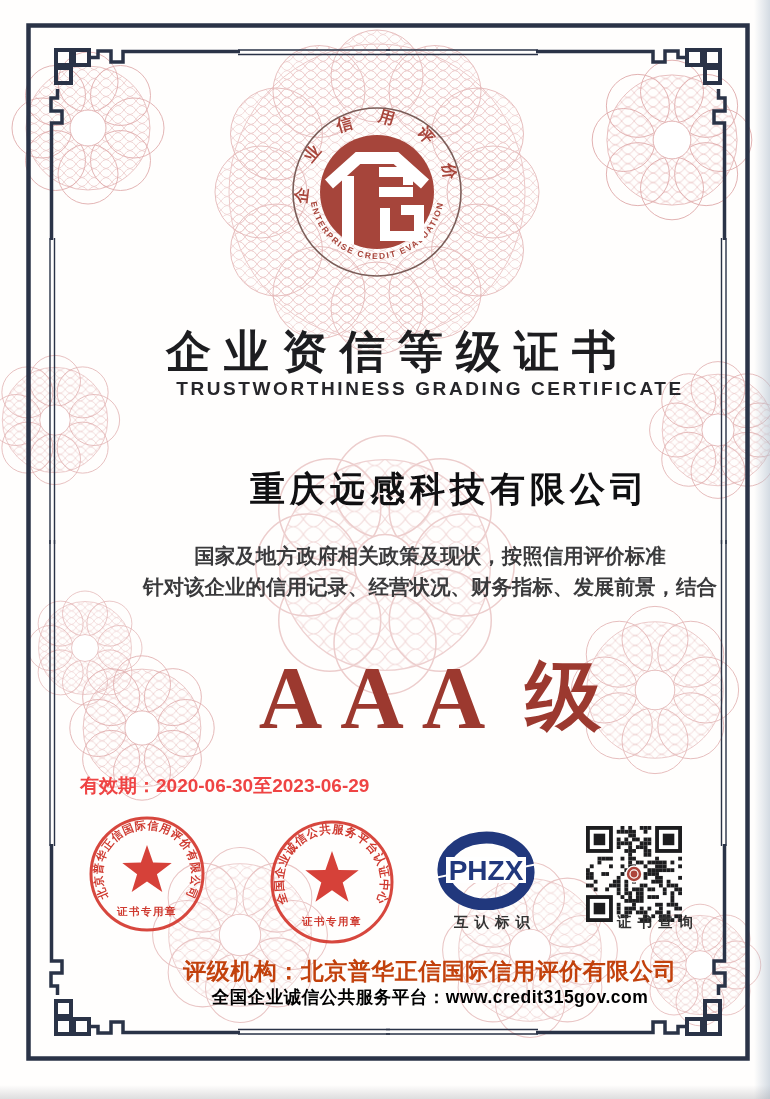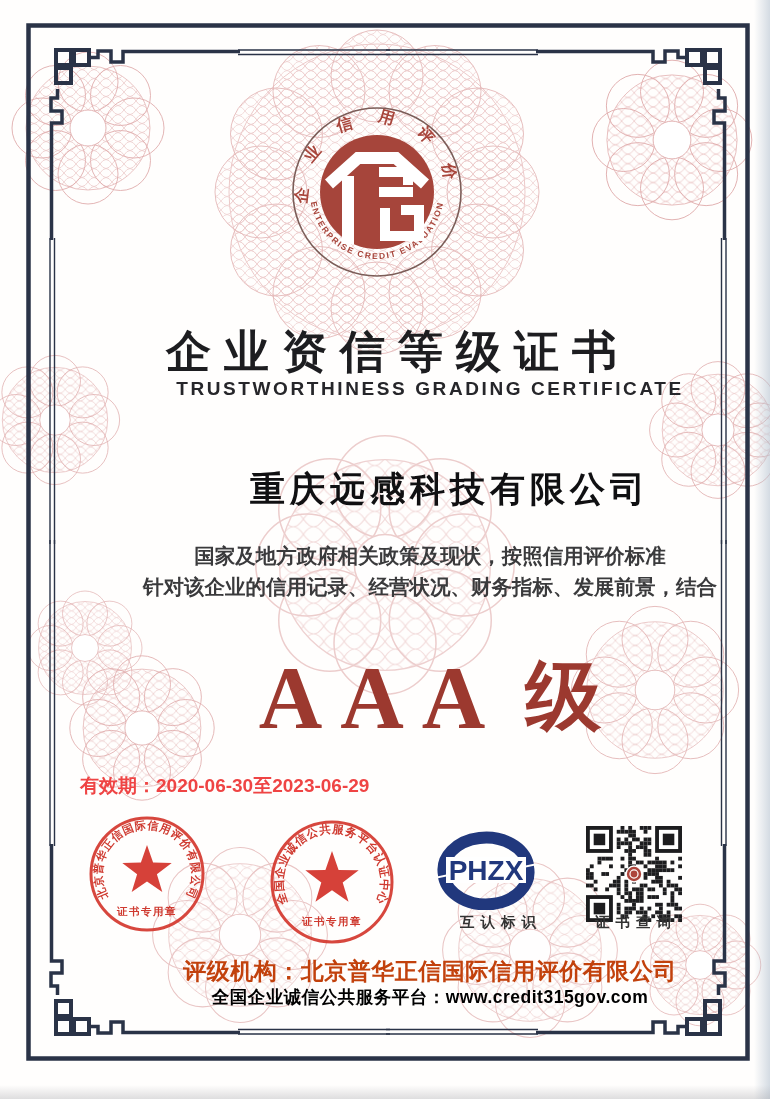--- a/index.html
+++ b/index.html
@@ -18,22 +18,22 @@
   .cert-no{top:423px;font-size:22px;font-weight:700;color:#141414;
            font-family:"Liberation Serif", serif;letter-spacing:1px;}
   .company{top:466px;font-size:35px;font-weight:800;letter-spacing:5px;color:#101012;
            font-family:"Liberation Serif", serif;margin-left:20px;}
   .body-par{top:540px;font-size:20.5px;line-height:31px;font-weight:700;color:#3a3a3c;}
   .rating{top:642px;height:110px;display:flex;align-items:center;justify-content:center;color:#9c392f;gap:20px;}
   .rating .grade{font-family:"Liberation Serif", serif;font-size:88px;font-weight:800;letter-spacing:18px;}
   .rating .suffix{font-size:76px;font-weight:900;margin-left:2px;}
   .validity{top:773px;left:80px;font-size:19px;font-weight:600;color:#ef4444;}
   .caption{top:913px;font-size:14.5px;font-weight:700;letter-spacing:6px;color:#333;}
-  .cap-logo{left:430px;width:112px;text-align:right;}
-  .cap-qr{left:576px;width:120px;text-align:center;}
+  .cap-logo{left:454px;width:112px;text-align:left;}
+  .cap-qr{left:598px;width:120px;text-align:center;}
   .footer1{top:956px;font-size:23px;font-weight:700;color:#c2410c;letter-spacing:0.5px;}
   .footer2{top:985px;font-size:17.5px;font-weight:700;color:#000000;letter-spacing:0.5px;}
   .scan-right{position:absolute;top:0;right:0;width:16px;height:1099px;
     background:linear-gradient(to right,rgba(190,200,212,0),rgba(176,190,205,.55));}
   .scan-bottom{position:absolute;left:0;bottom:0;width:770px;height:14px;
     background:linear-gradient(to bottom,rgba(180,180,182,0),rgba(160,160,165,.35));}
 </style>
 </head>
 <body>
 

